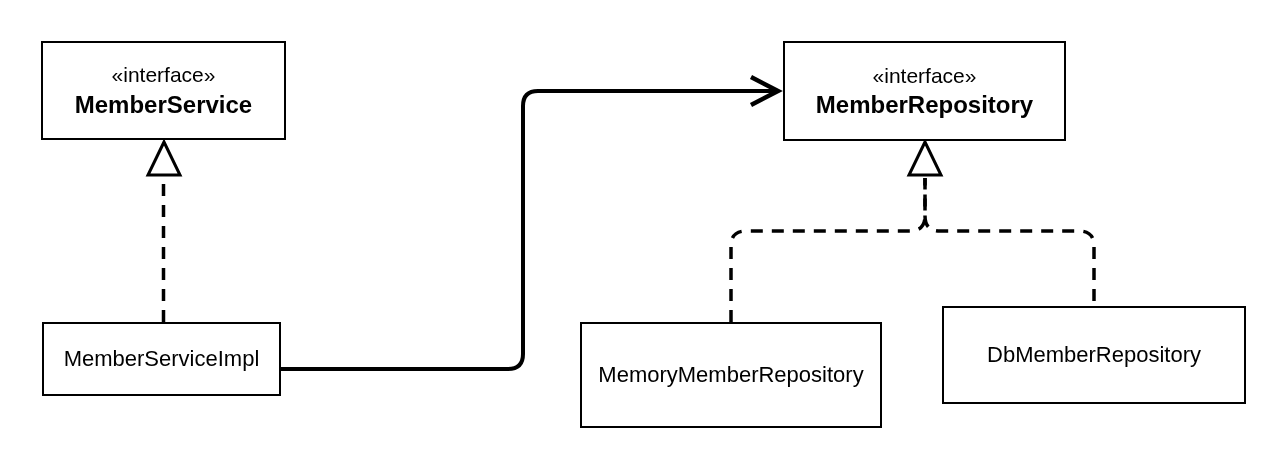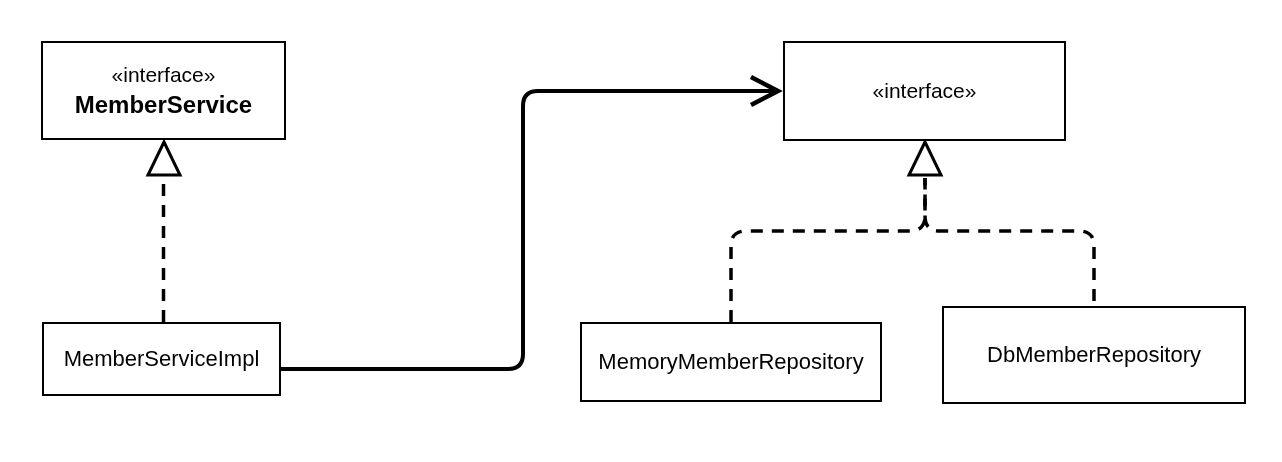--- a/index.html
+++ b/index.html
@@ -49,21 +49,21 @@
   .impl-name {
     font-size: 22px;
     font-weight: 400;
     line-height: 1.3;
     white-space: nowrap;
   }
   
   #box-member-service        { left: 41px;  top: 41px;  width: 245px; height: 99px; }
   #box-member-repository     { left: 783px; top: 41px;  width: 283px; height: 100px; }
   #box-member-service-impl   { left: 42px;  top: 322px; width: 239px; height: 74px; }
-  #box-memory-member-repo    { left: 580px; top: 322px; width: 302px; height: 80px; }
+  #box-memory-member-repo    { left: 580px; top: 322px; width: 302px; height: 106px; }
   #box-db-member-repo        { left: 942px; top: 306px; width: 304px; height: 98px; }
 </style>
 </head>
 <body>
 
 <div class="canvas">
 
   <svg class="connectors" viewBox="0 0 1282 462" xmlns="http://www.w3.org/2000/svg">
 
     <path d="M 163.5 322 L 163.5 178" fill="none" stroke="#000000" stroke-width="3.5" stroke-dasharray="12 9"></path>
@@ -78,20 +78,21 @@
     <polygon points="925,142 909,175 941,175" fill="#ffffff" stroke="#000000" stroke-width="3" stroke-linejoin="miter"></polygon>
   </svg>
 
   <div class="uml-box" id="box-member-service">
     <div class="stereotype">«interface»</div>
     <div class="cls-name">MemberService</div>
   </div>
 
   <div class="uml-box" id="box-member-repository">
     <div class="stereotype">«interface»</div>
+    <div class="cls-name">MemberRepository</div>
   </div>
 
   <div class="uml-box" id="box-member-service-impl">
     <div class="impl-name">MemberServiceImpl</div>
   </div>
 
   <div class="uml-box" id="box-memory-member-repo">
     <div class="impl-name">MemoryMemberRepository</div>
   </div>
 

